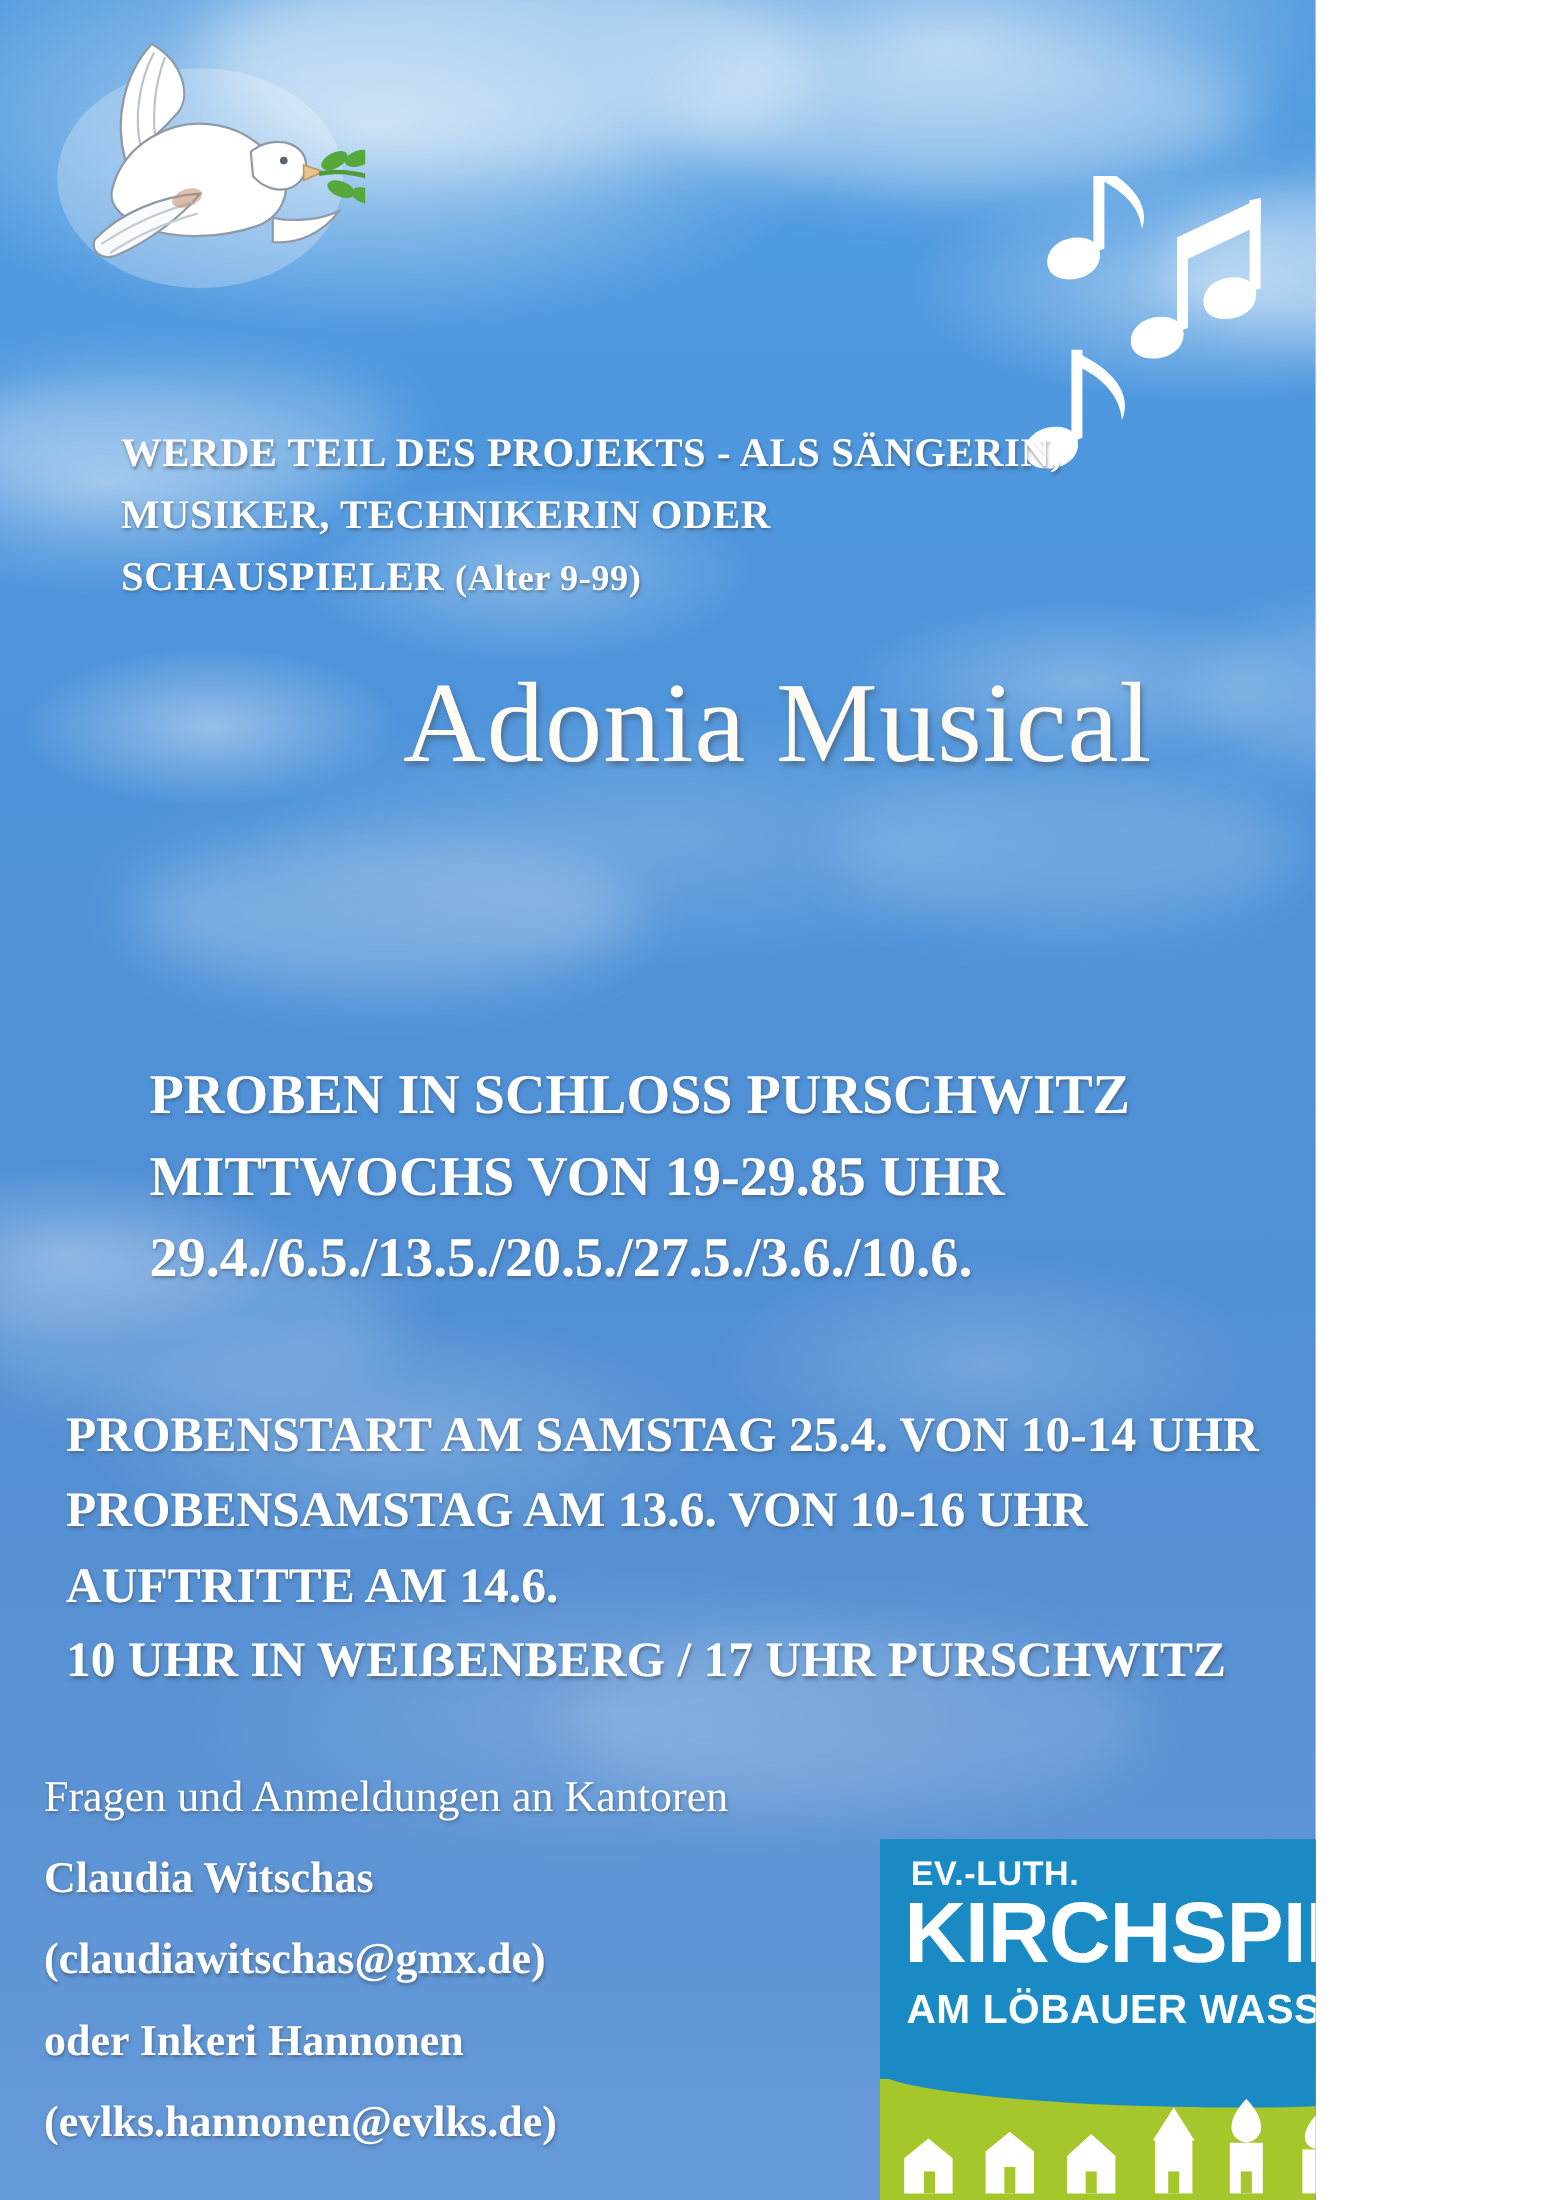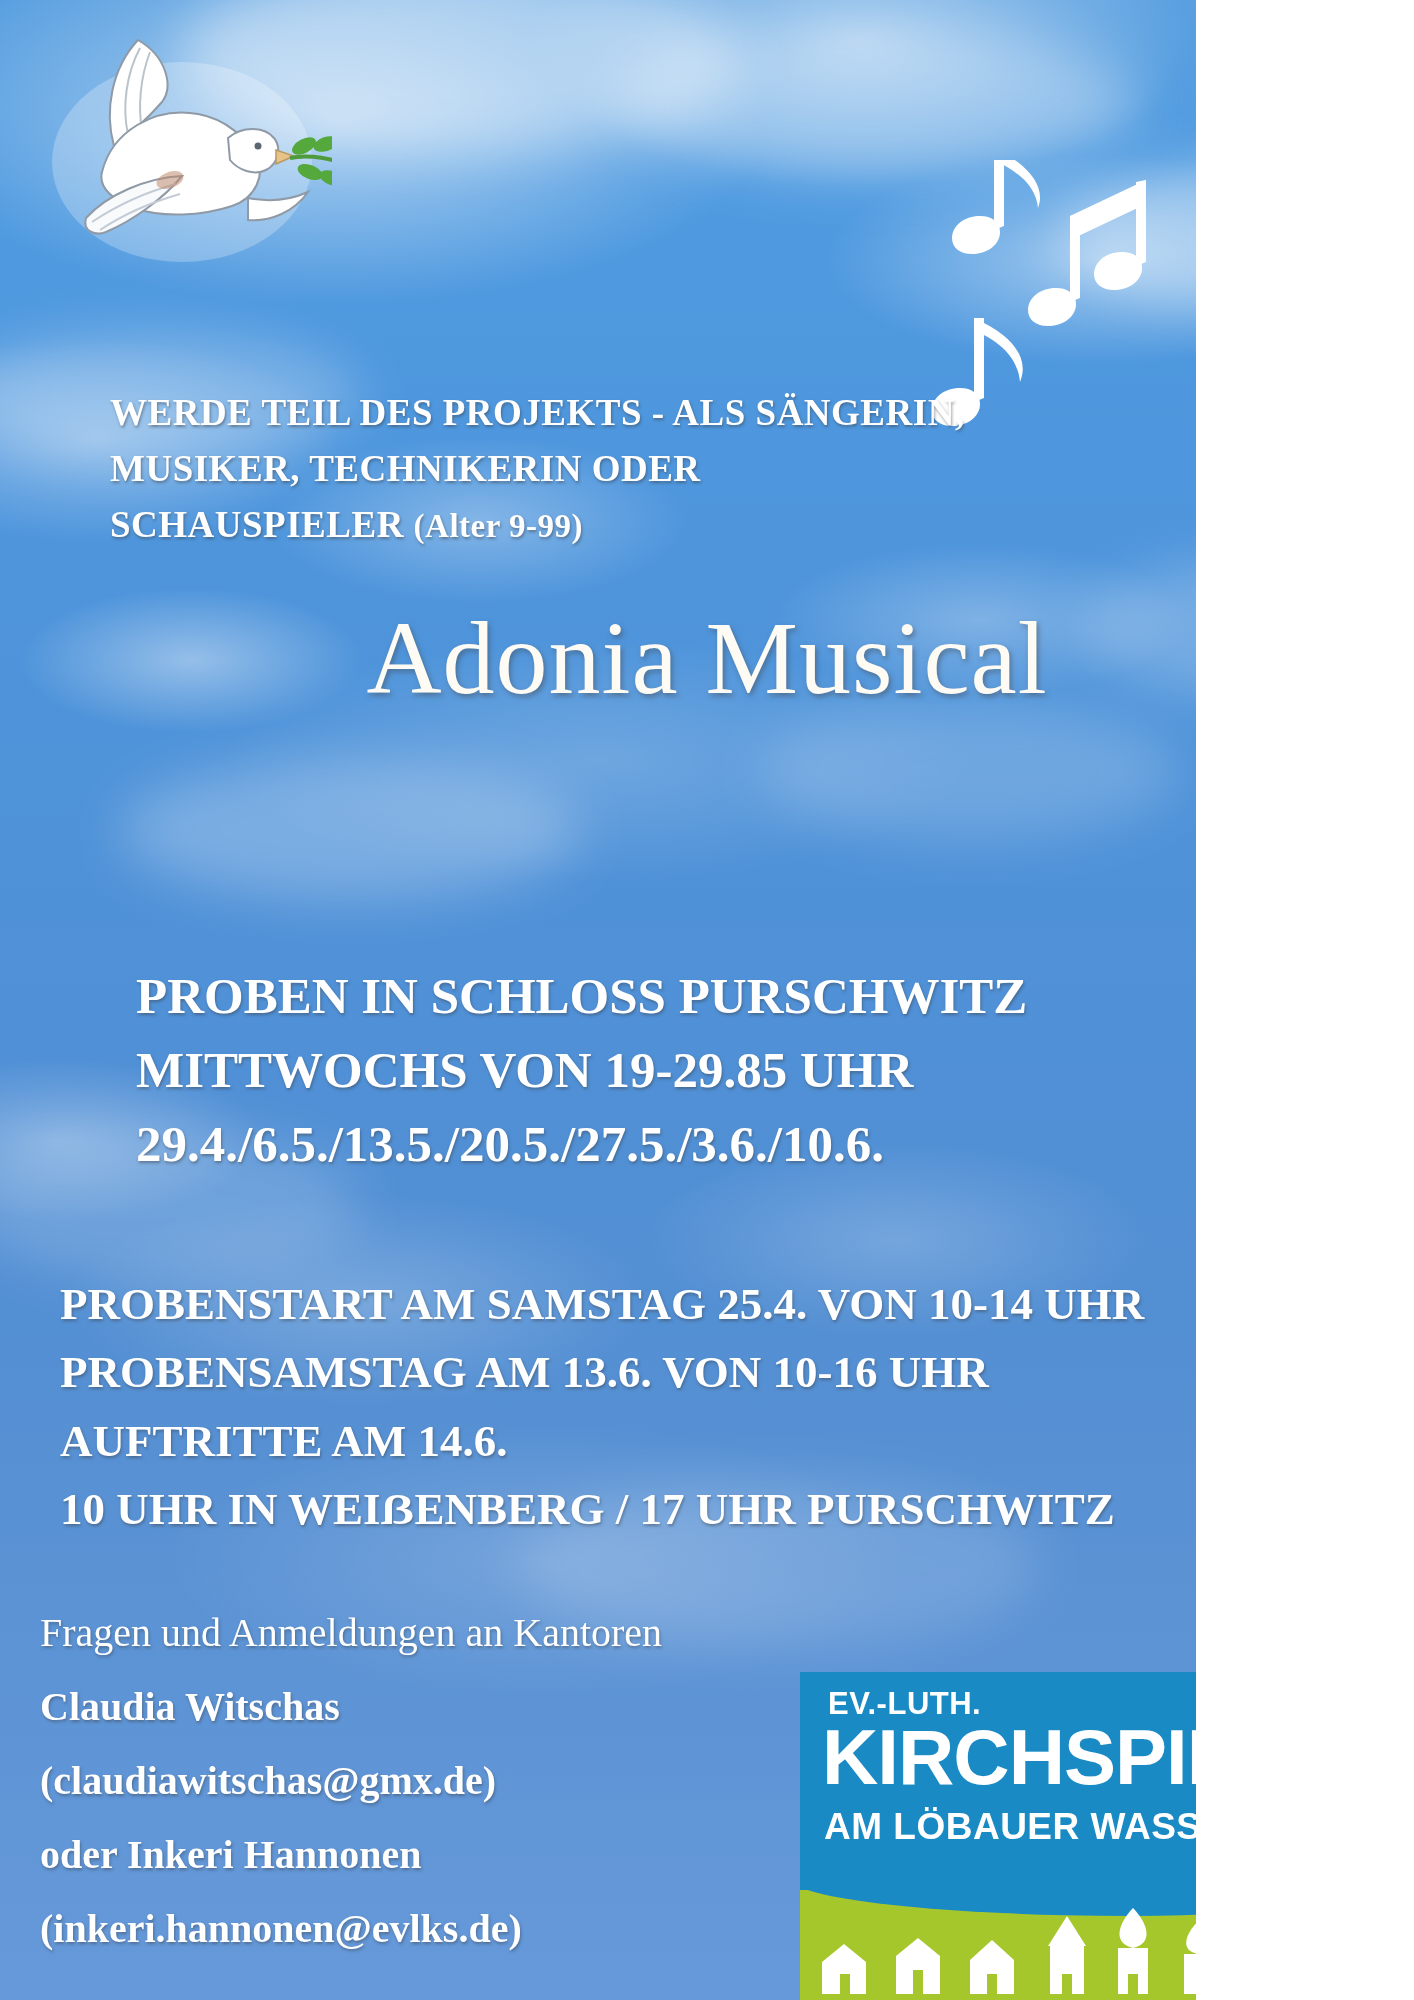--- a/index.html
+++ b/index.html
@@ -342,21 +342,21 @@
     <span class="ln">PROBENSAMSTAG AM 13.6. VON 10-16 UHR</span>
     <span class="ln">AUFTRITTE AM 14.6.</span>
     <span class="ln">10 UHR IN WEIẞENBERG / 17 UHR PURSCHWITZ</span>
   </div>
 
   <div class="contact">
     <span class="ln light">Fragen und Anmeldungen an Kantoren</span>
     <span class="ln">Claudia Witschas</span>
     <span class="ln">(claudiawitschas@gmx.de)</span>
     <span class="ln">oder Inkeri Hannonen</span>
-    <span class="ln">(inkeri.hannonen@evlks.de)</span>
+    <span class="ln">(evlks.hannonen@evlks.de)</span>
   </div>
 
   <div class="logo">
     <div class="logo-top">
       <div class="logo-evluth">EV.-LUTH.</div>
       <div class="logo-kirchspiel">KIRCHSPIEL</div>
       <div class="logo-amloebauer">AM LÖBAUER WASSER</div>
       <div class="logo-cross">
         <div class="v"></div>
         <div class="h"></div>

